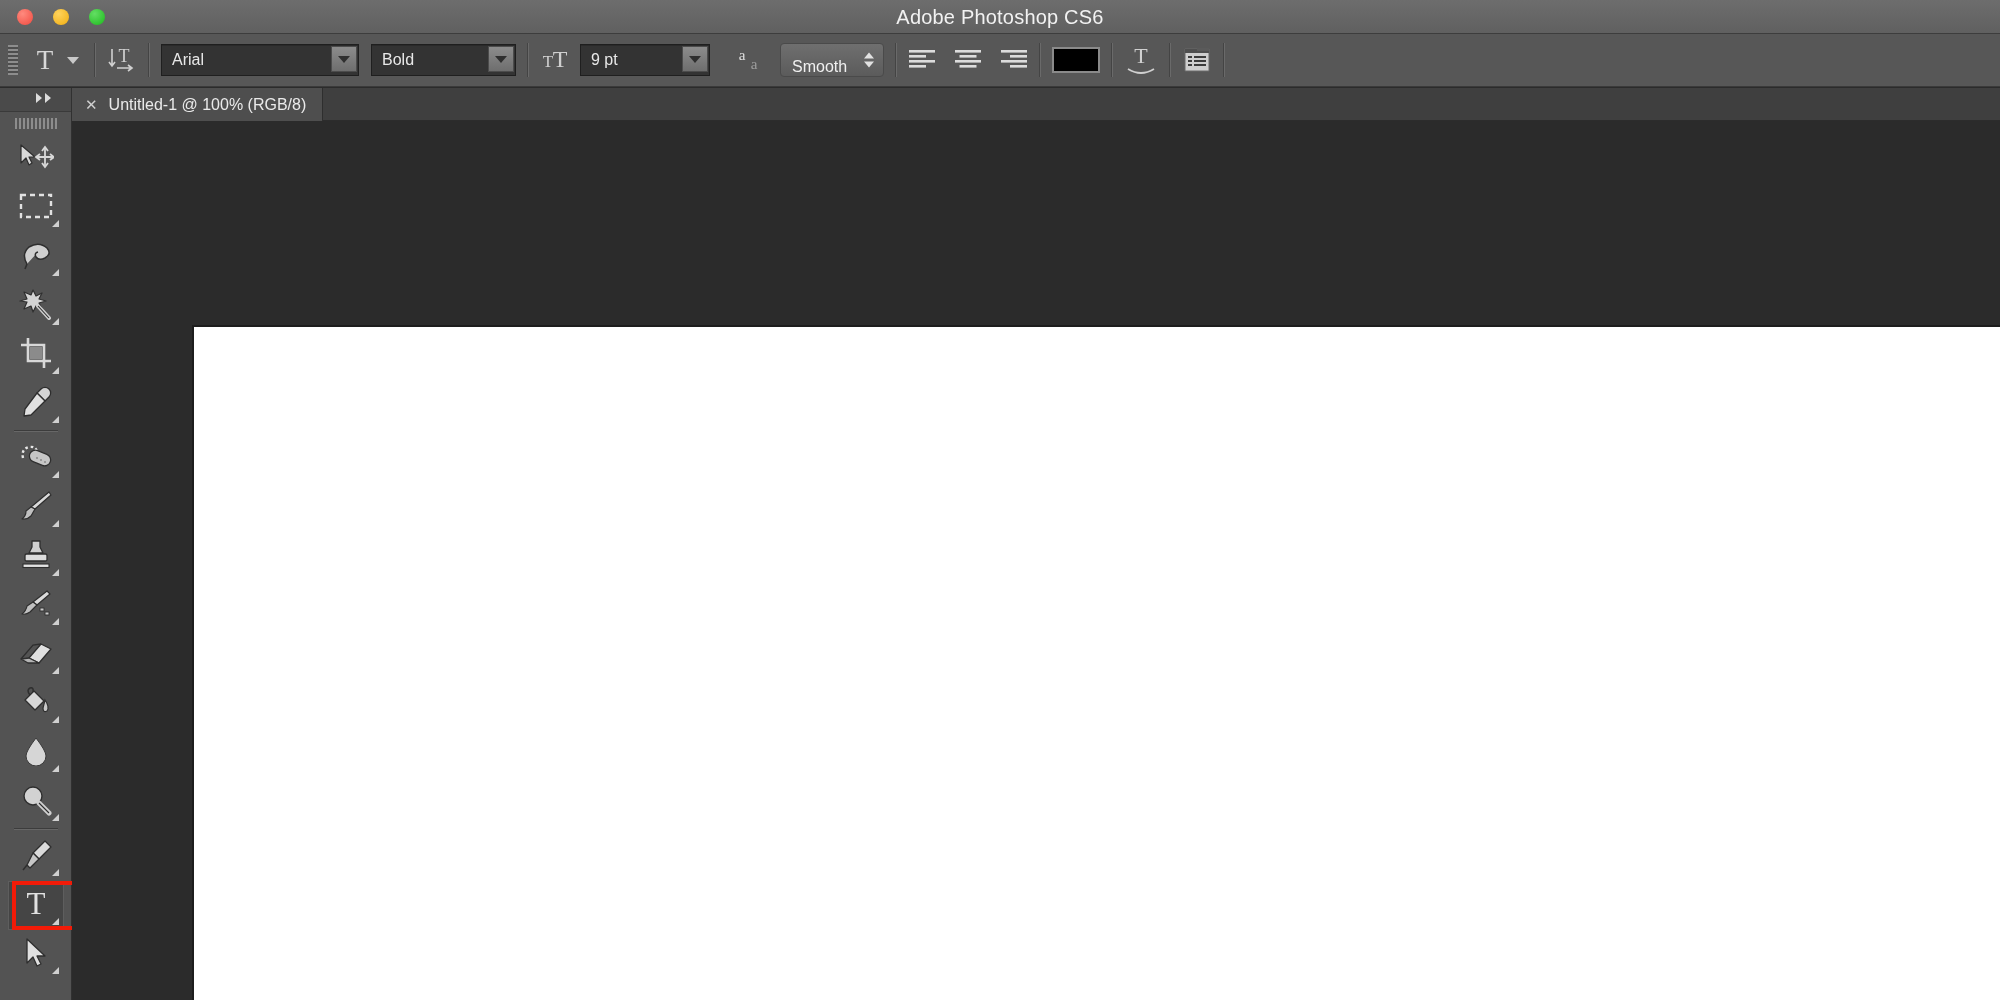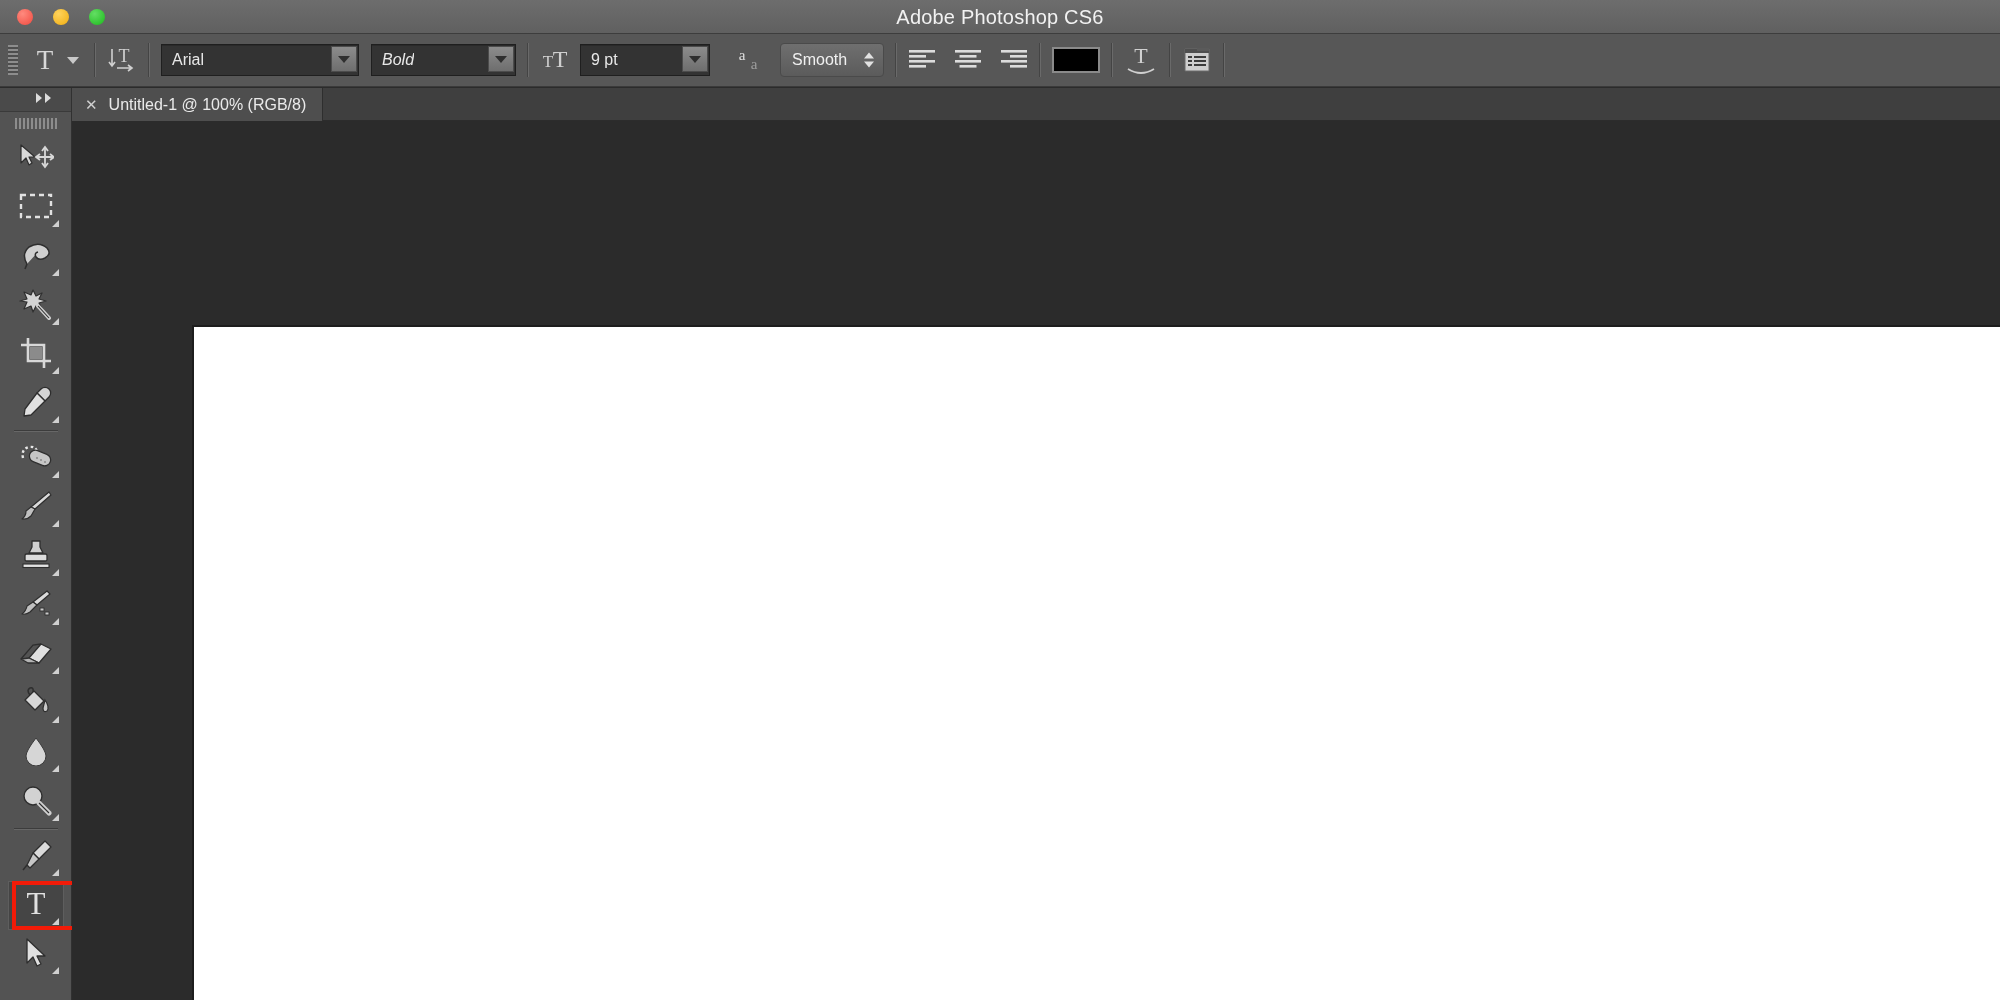--- a/index.html
+++ b/index.html
@@ -115,21 +115,21 @@
     flex: 0 0 auto;
   }
   .combo .val {
     color: #e8e8e8;
     font-size: 16px;
     padding-left: 10px;
     white-space: nowrap;
     overflow: hidden;
   }
   .combo.font   { width: 196px; }
-  .combo.style  { width: 143px; font-style: italic; }
+  .combo.style  { width: 143px; }
   .combo.size   { width: 128px; }
   .combo-btn {
     position: absolute;
     right: 1px; top: 1px;
     width: 26px; height: 26px;
     background: linear-gradient(#8c8c8c, #6e6e6e);
     border: 1px solid #4c4c4c;
     box-sizing: border-box;
     display: flex;
     align-items: center;
@@ -143,21 +143,21 @@
   }
 
   
   .aa-select {
     position: relative;
     width: 102px; height: 32px;
     background: linear-gradient(#6f6f6f, #5b5b5b);
     border: 1px solid #4a4a4a;
     border-radius: 4px;
     display: flex;
-    align-items: center;
+    align-items: flex-end;
     flex: 0 0 auto;
   }
   .aa-select .val {
     color: #f0f0f0;
     font-size: 16px;
     padding-left: 11px;
   }
   .stepper {
     position: absolute;
     right: 9px; top: 50%;

